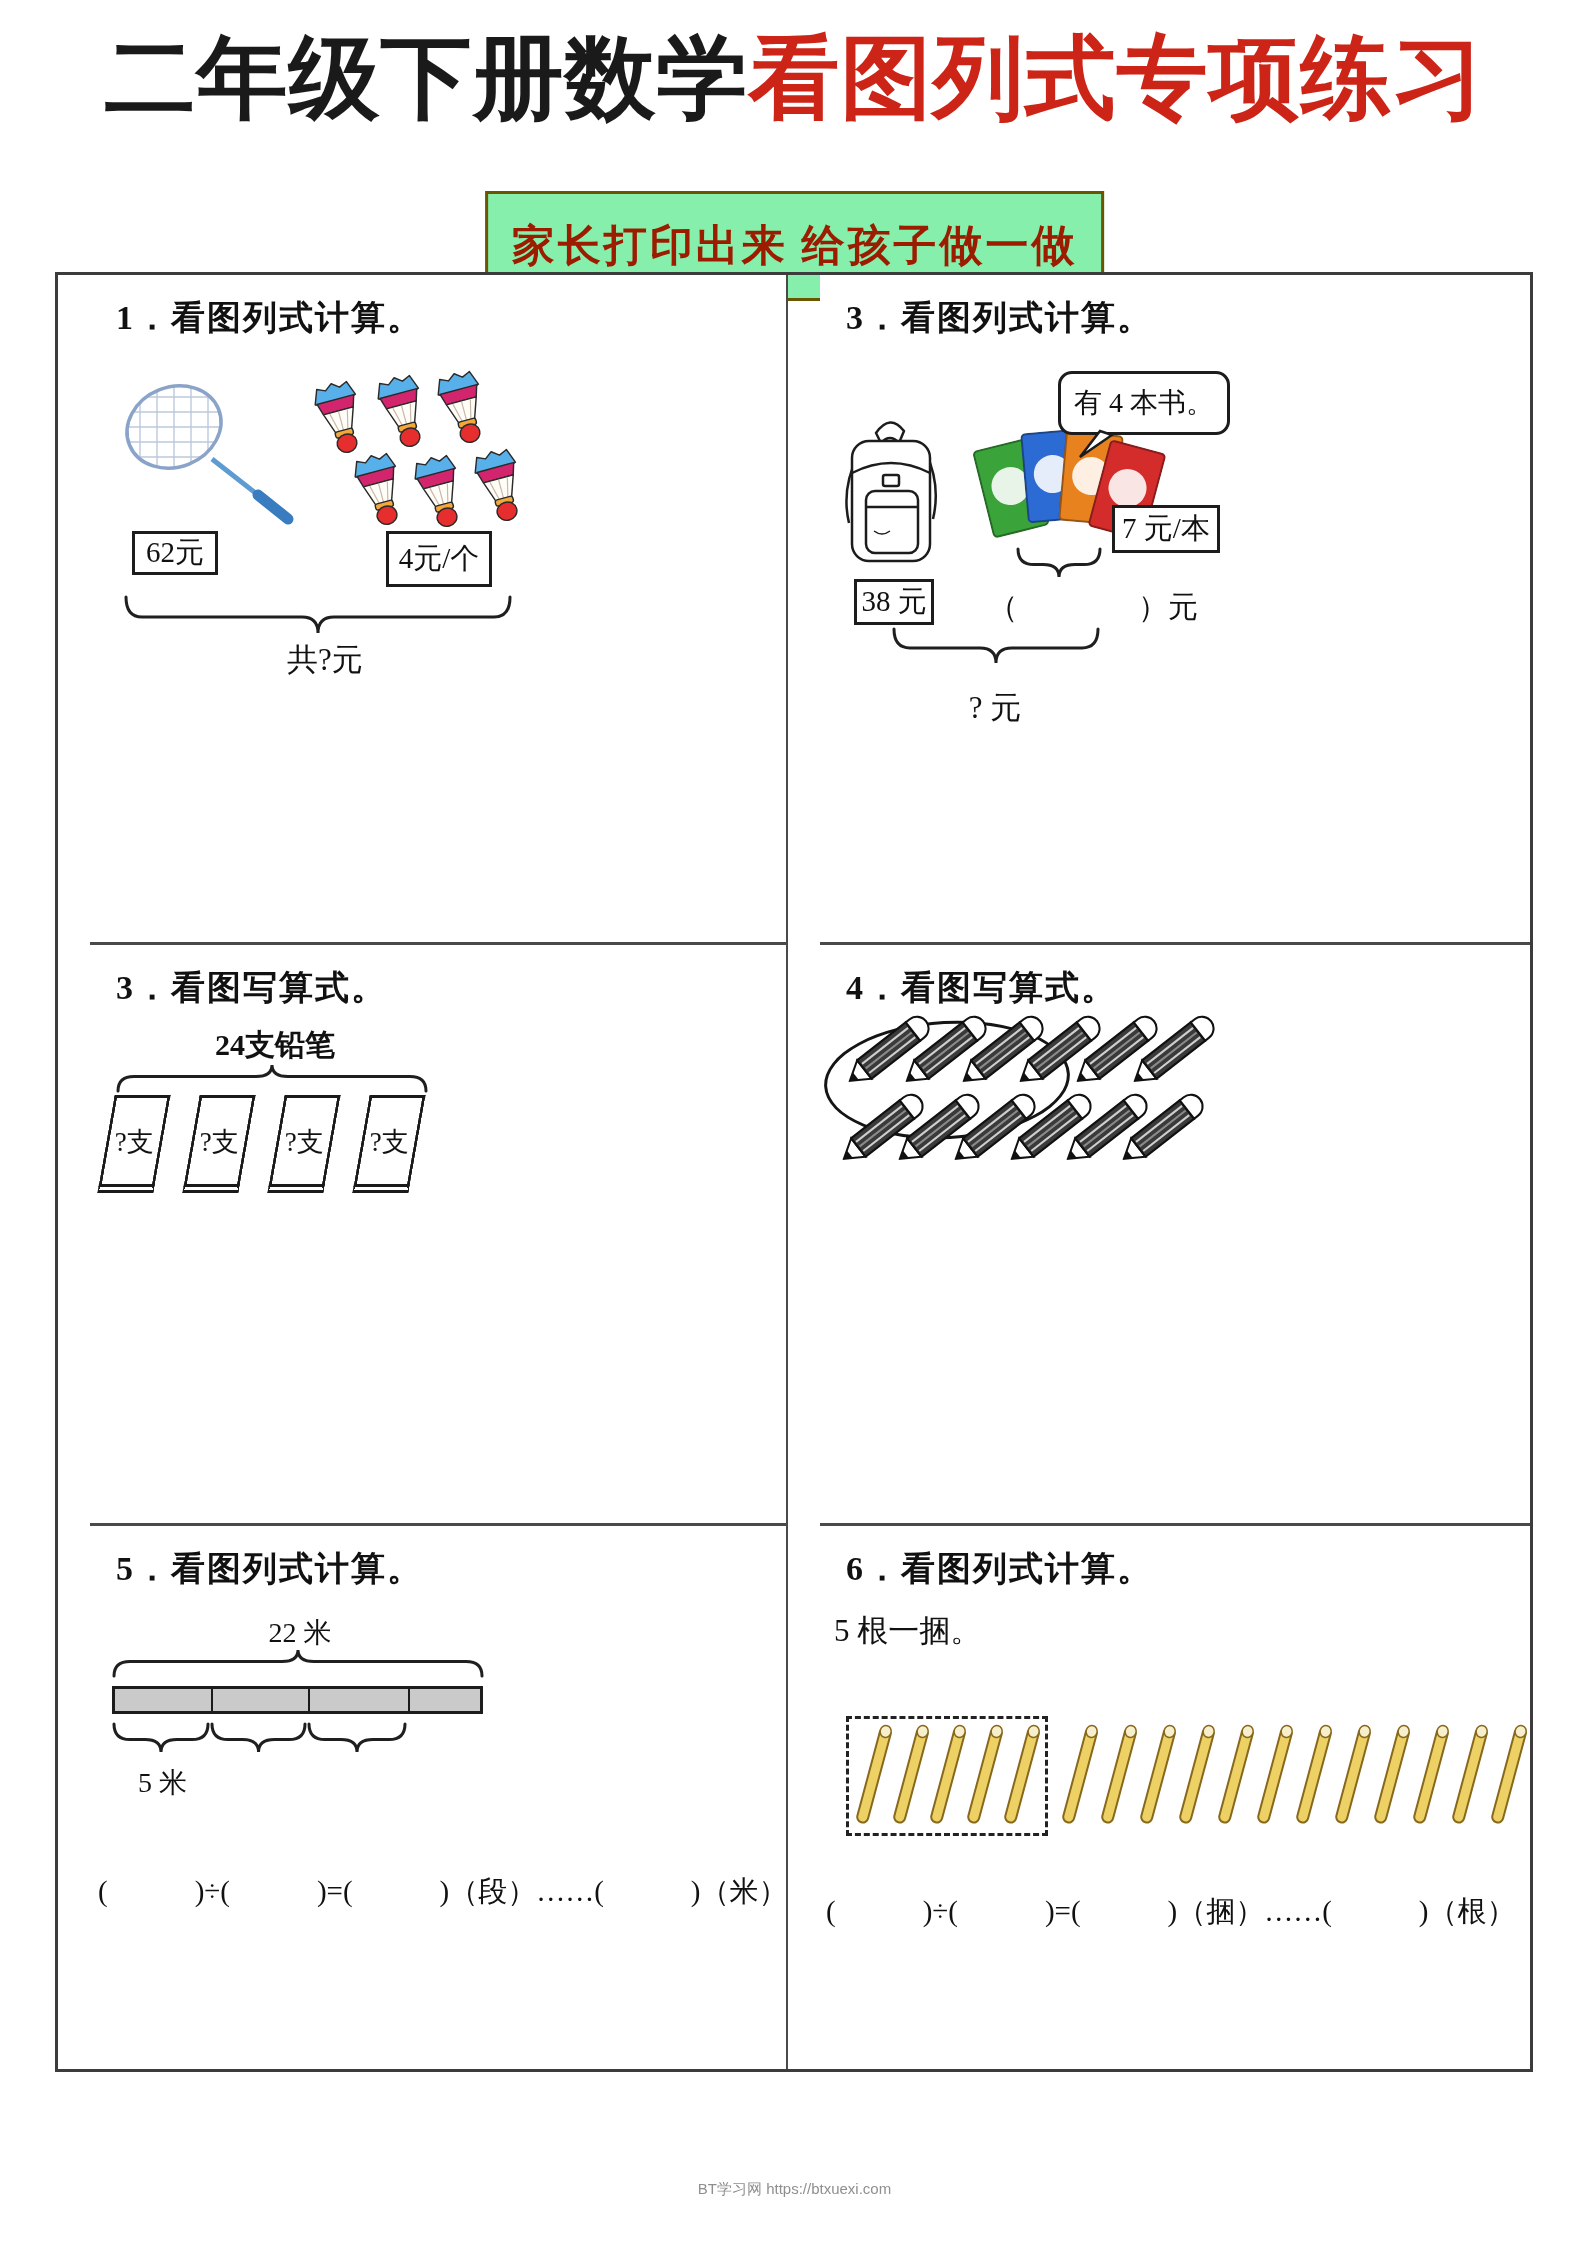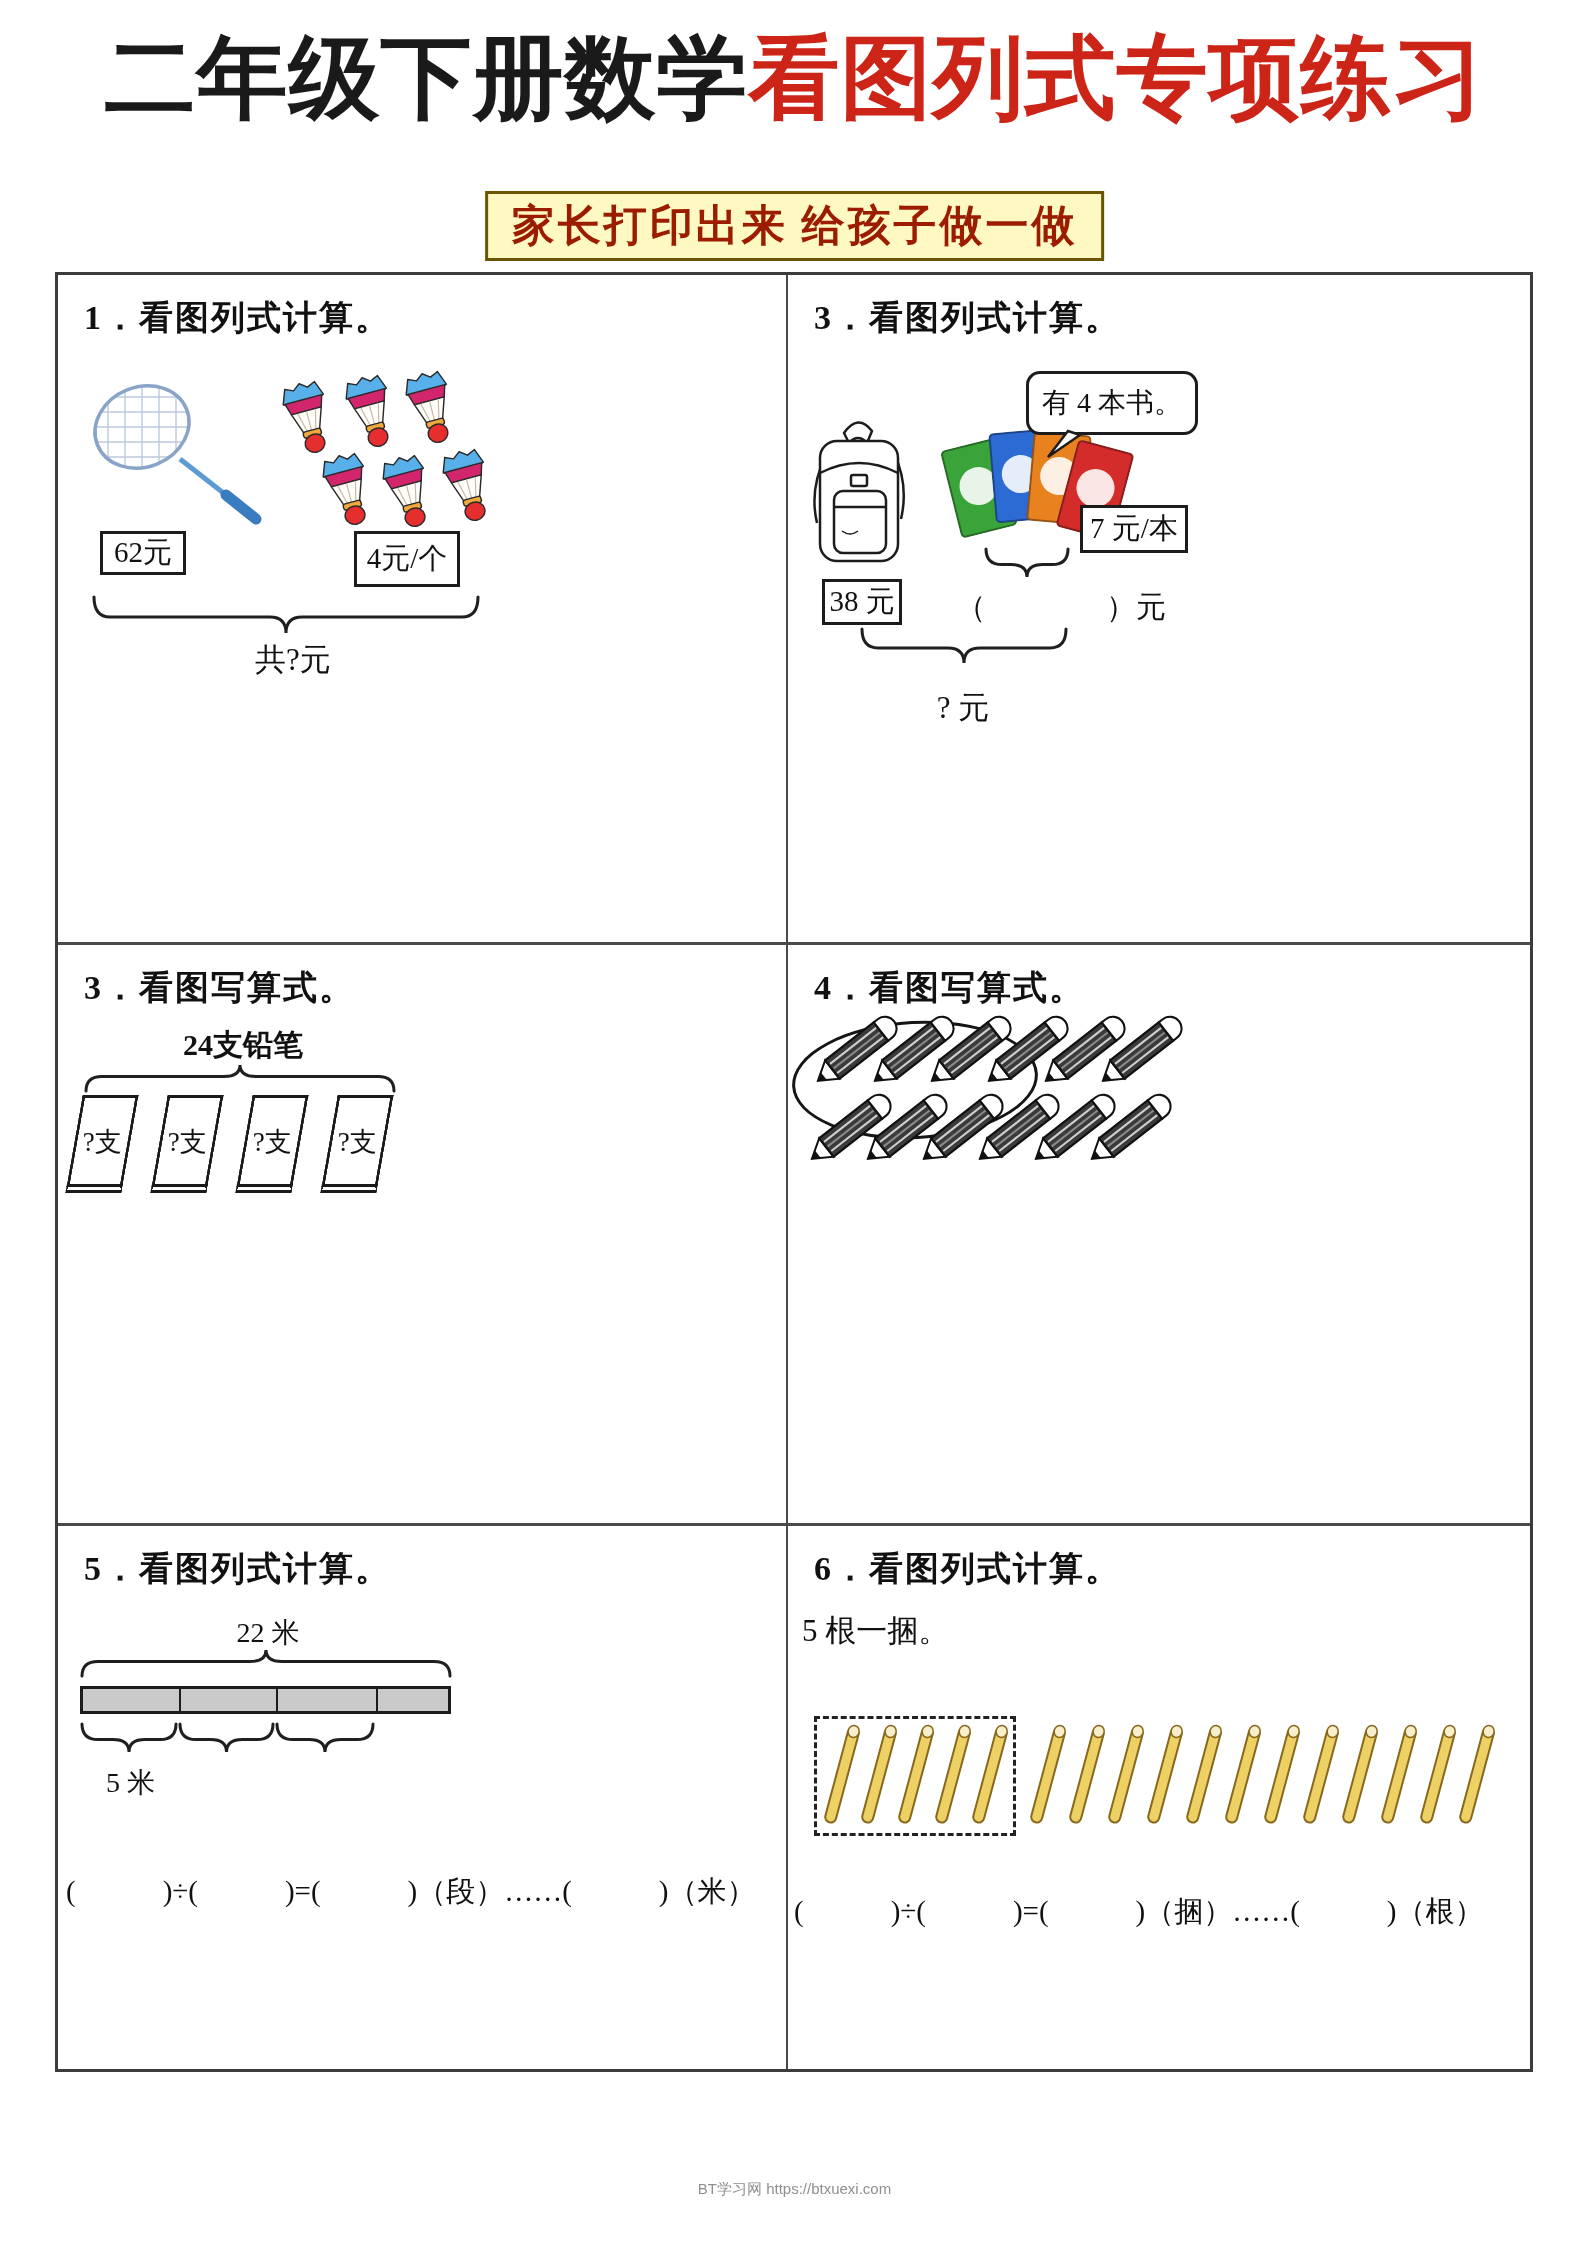--- a/index.html
+++ b/index.html
@@ -4,27 +4,27 @@
 <style>
   html,body{margin:0;padding:0;background:#ffffff;}
   #page{position:relative;width:1589px;height:2245px;background:#ffffff;overflow:hidden;
         font-family:"Liberation Serif","DejaVu Serif",serif;color:#111;}
   
   #title{position:absolute;top:30px;left:0;width:100%;text-align:center;
          font-size:91px;font-weight:900;letter-spacing:1px;line-height:1.08;white-space:nowrap;}
   #title .t-black{color:#1a1a1a;}
   #title .t-red{color:#cd2418;}
   #banner{position:absolute;top:191px;left:50%;transform:translateX(-50%);
-          background:#fef9c3;border:3px solid #6b5500;color:#9c1c00;
-          font-size:43px;font-weight:bold;letter-spacing:3px;padding:3px 24px;white-space:nowrap;}
+          background:#86efac;border:3px solid #6b5500;color:#9c1c00;
+          font-size:43px;font-weight:bold;letter-spacing:3px;padding:23px 24px;white-space:nowrap;}
   
   #sheet{position:absolute;left:55px;top:272px;width:1478px;height:1800px;
          border:3px solid #3c3c3c;box-sizing:border-box;display:grid;
          grid-template-columns:730px 1fr;grid-template-rows:670px 581px 1fr;}
-  .cell{position:relative;box-sizing:border-box;overflow:hidden;background:#fff;}
+  .cell{position:relative;box-sizing:border-box;overflow:hidden;background:#fff;margin-left:32px;}
   .b-r{border-right:2px solid #4a4a4a;}
   .b-b{border-bottom:3px solid #4a4a4a;}
   .prob-heading{position:absolute;left:26px;top:20px;font-size:34px;font-weight:bold;
                 letter-spacing:2px;white-space:nowrap;}
   .pricebox{position:absolute;border:3px solid #1c1c1c;display:flex;align-items:center;
             justify-content:center;font-size:29px;box-sizing:border-box;background:#fff;white-space:nowrap;}
   .lbl{position:absolute;white-space:nowrap;}
   .ctr{text-align:center;}
   .brace{position:absolute;overflow:visible;}
   

